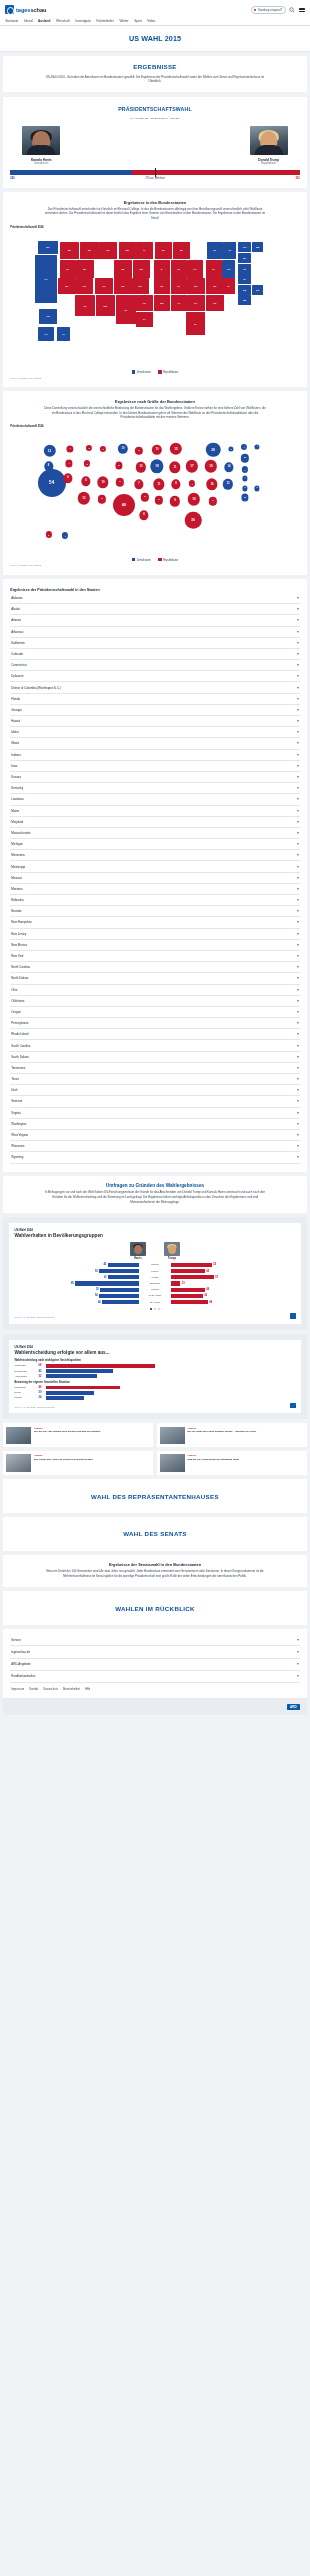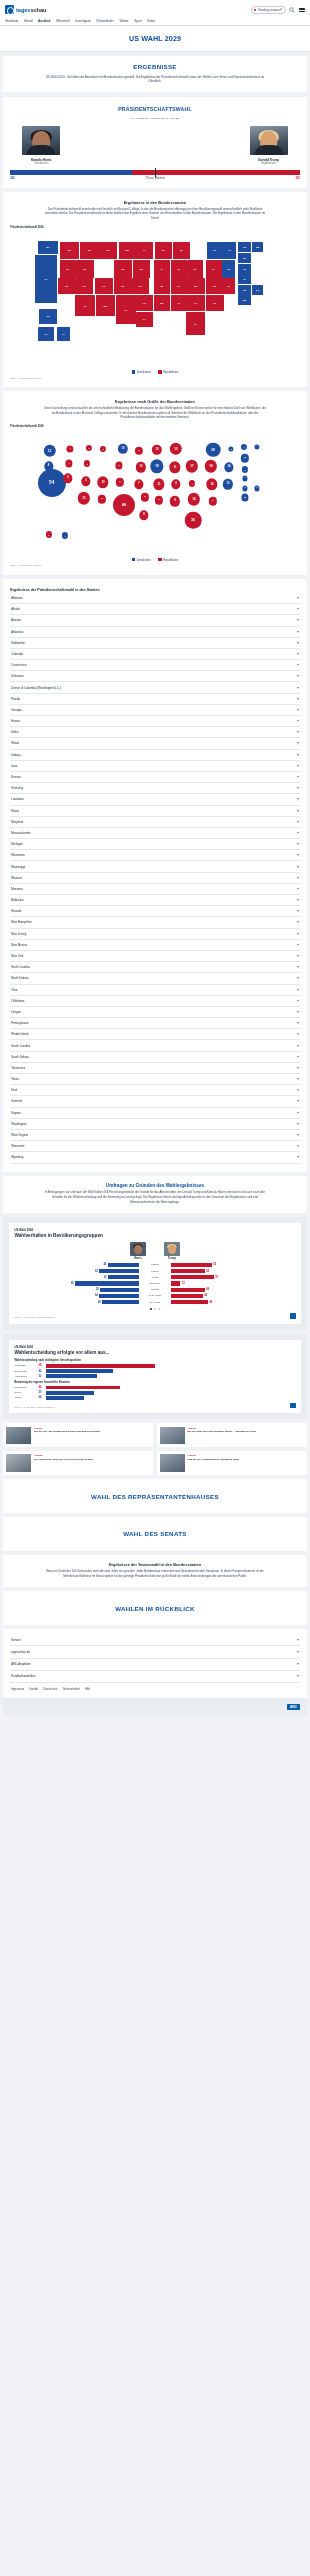--- a/index.html
+++ b/index.html
@@ -392,21 +392,21 @@
     <span>Wirtschaft</span>
     <span>Investigativ</span>
     <span>Faktenfinder</span>
     <span>Wetter</span>
     <span>Sport</span>
     <span>Video</span>
   </div>
 </div>
 
 <div class="page-hero">
-  <h1>US WAHL 2029</h1>
+  <h1>US WAHL 2015</h1>
 </div>
 
 <div class="card">
   <h2 class="section">ERGEBNISSE</h2>
   <p class="body">US-Wahl 2024 - So haben die Amerikaner im Bundesstaaten gewählt: Die Ergebnisse der Präsidentschaftswahl sowie der Wahlen zum Senat und Repräsentantenhaus im Überblick.</p>
 </div>
 
 <div class="card">
   <h3 class="sub">PRÄSIDENTSCHAFTSWAHL</h3>
   <p class="body" style="font-size:2.5px;letter-spacing:0.3px;">WAHLLEUTE / ELECTORAL VOTES</p>

